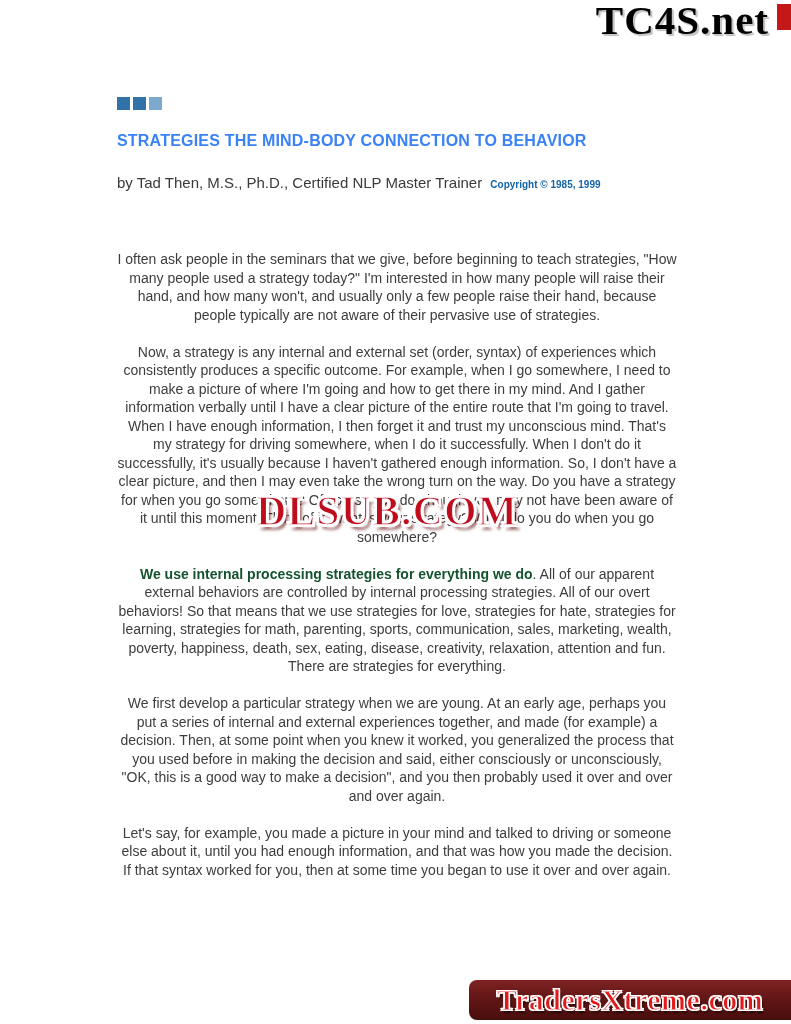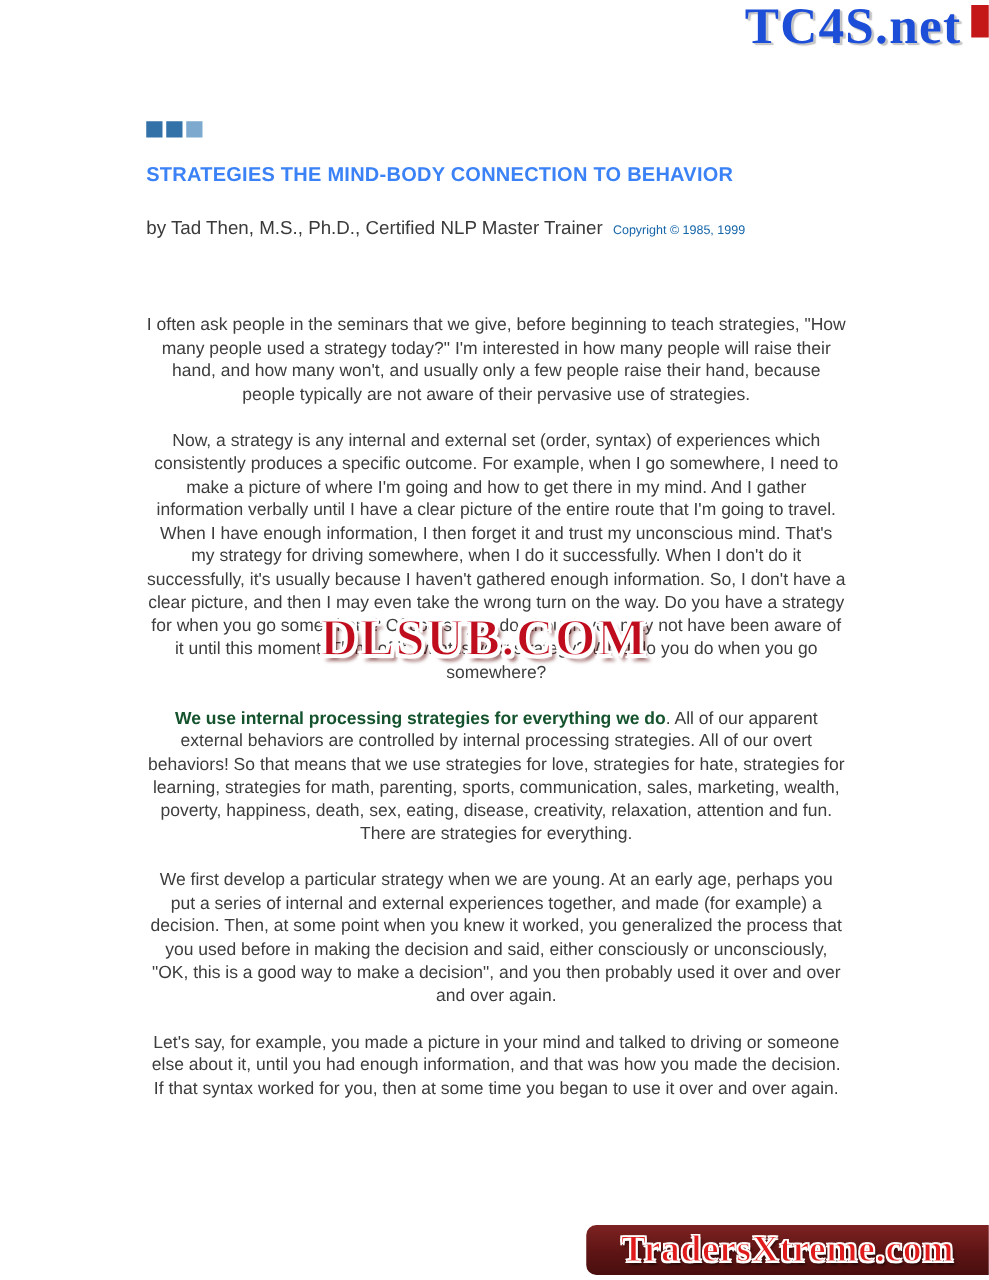--- a/index.html
+++ b/index.html
@@ -9,21 +9,21 @@
     position: relative; overflow: hidden;
     font-family: "Liberation Sans", sans-serif;
   }
   .page { position: absolute; inset: 0; background: #ffffff; }
 
   
   .site-logo {
     position: absolute; top: 0px; right: 22px;
     font-family: "Liberation Serif", serif;
     font-weight: bold; font-size: 41px; line-height: 40px;
-    color: #1d4ed8; letter-spacing: 1px;
+    color: #000000; letter-spacing: 1px;
     text-shadow: 1px 1px 0 #c9c9c9, 2px 2px 1px #bdbdbd;
   }
   .corner-accent {
     position: absolute; top: 4px; right: 0;
     width: 14px; height: 26px; background: #c41818;
   }
 
   
   .squares { position: absolute; top: 97px; left: 117px; display: flex; gap: 3px; }
   .squares .sq { width: 13px; height: 13px; background: #3272a8; }
@@ -35,21 +35,21 @@
     color: #3d3d3d; font-size: 14px; line-height: 18.5px;
   }
   .article-title {
     font-size: 16px; font-weight: bold; color: #3b82f6;
     letter-spacing: 0.2px; margin-bottom: 23px;
   }
   .byline {
     font-size: 15px; color: #3a3a3a; margin-bottom: 56px;
   }
   .byline .copyright {
-    font-size: 10px; color: #1464a8; margin-left: 4px;
+    font-size: 10px; color: #1464a8; margin-left: 4px; font-weight: bold;
   }
   .para { margin-bottom: 18.5px; text-align: center; }
   .para b { color: #14532d; }
 
   
   .watermark {
     position: absolute; left: 256px; top: 490px;
     font-family: Liberation Serif, serif;
     font-weight: bold; font-size: 42px; line-height: 42px;
     color: #c00d1e; letter-spacing: 1px;

